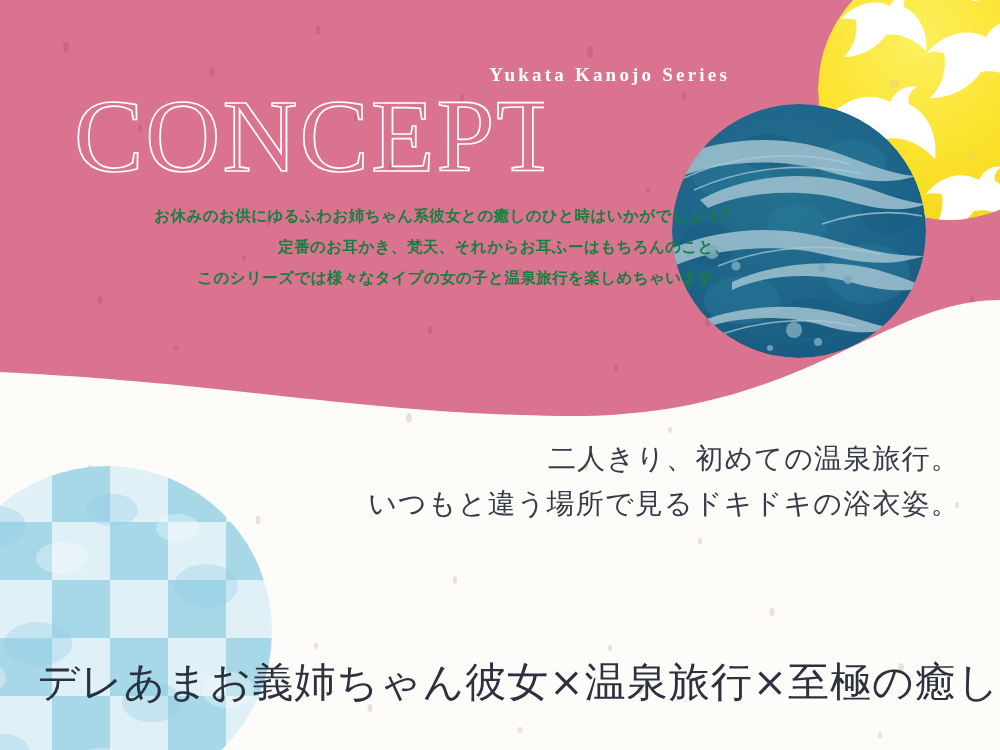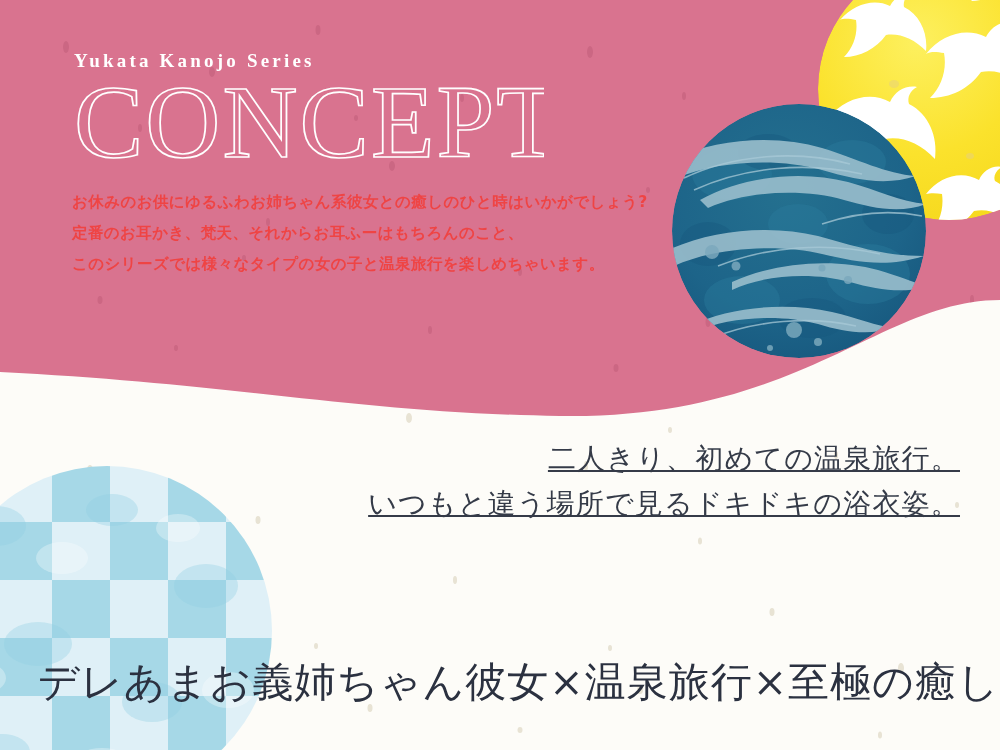--- a/index.html
+++ b/index.html
@@ -64,63 +64,63 @@
     left: -58px;
     top: 466px;
     width: 330px;
     height: 330px;
   }
 
   
   .top-text {
     position: absolute;
     left: 70px;
-    top: 50px;
+    top: 64px;
     width: 660px;
+    text-align: right;
   }
   .eyebrow {
     font-family: "Liberation Serif", "DejaVu Serif", serif;
     font-weight: 700;
     font-size: 19px;
     letter-spacing: 3.2px;
     color: #ffffff;
     margin: 0 0 4px 4px;
     line-height: 1.2;
   }
   .concept-title {
     margin: 4px;
     line-height: .98;
     height: 96px;
   }
   .concept-title svg { display: block; }
 
   .lead {
     margin: 14px 0 0 2px;
-    color: #ef4444;
+    color: #15803d;
     font-size: 15.5px;
     line-height: 2.02;
     letter-spacing: .4px;
     font-weight: 600;
     font-family: "DejaVu Sans", "Liberation Sans", sans-serif;
   }
   .lead div { white-space: nowrap; }
 
   
   .mid-copy {
     position: absolute;
     left: 0;
     top: 436px;
     width: 960px;
     text-align: right;
     color: #353b48;
     font-family: "DejaVu Serif", "Liberation Serif", serif;
     font-size: 28px;
     line-height: 1.62;
     letter-spacing: 1.2px;
-    text-decoration: underline;
   }
   .mid-copy div { white-space: nowrap; }
 
   
   .tagline {
     position: absolute;
     left: 0;
     top: 660px;
     width: 1000px;
     text-align: right;

